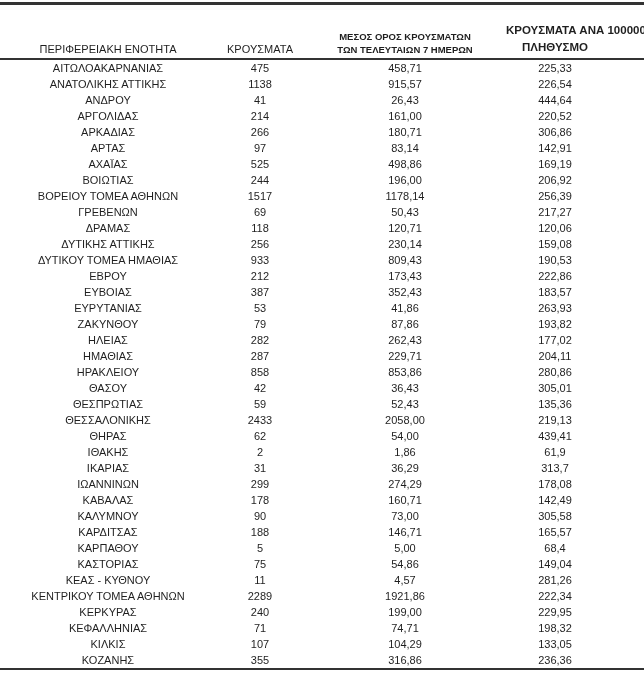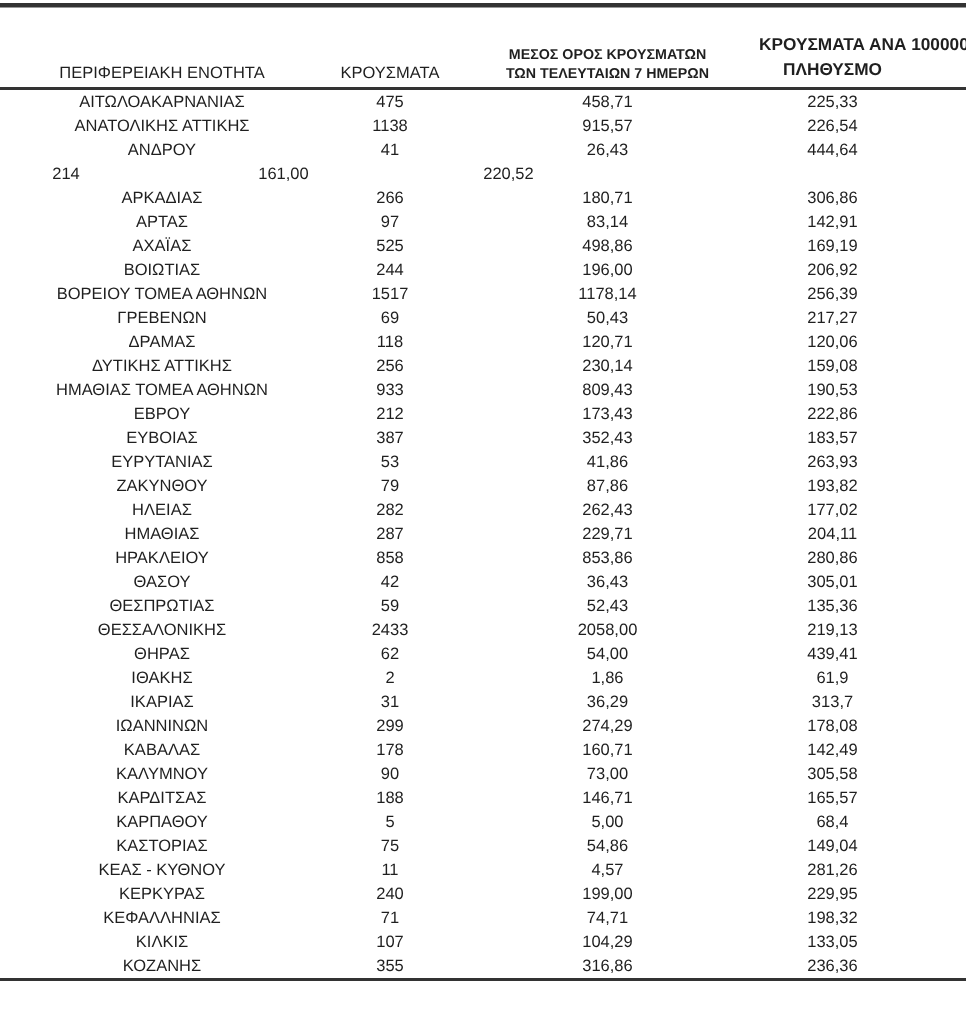--- a/index.html
+++ b/index.html
@@ -112,20 +112,21 @@
   </div>
 
   <div class="trow">
     <div class="cell c1">ΑΝΔΡΟΥ</div>
     <div class="cell c2">41</div>
     <div class="cell c3">26,43</div>
     <div class="cell c4">444,64</div>
   </div>
 
   <div class="trow">
+    <div class="cell c1">ΑΡΓΟΛΙΔΑΣ</div>
     <div class="cell c2">214</div>
     <div class="cell c3">161,00</div>
     <div class="cell c4">220,52</div>
   </div>
 
   <div class="trow">
     <div class="cell c1">ΑΡΚΑΔΙΑΣ</div>
     <div class="cell c2">266</div>
     <div class="cell c3">180,71</div>
     <div class="cell c4">306,86</div>
@@ -174,21 +175,21 @@
   </div>
 
   <div class="trow">
     <div class="cell c1">ΔΥΤΙΚΗΣ ΑΤΤΙΚΗΣ</div>
     <div class="cell c2">256</div>
     <div class="cell c3">230,14</div>
     <div class="cell c4">159,08</div>
   </div>
 
   <div class="trow">
-    <div class="cell c1">ΗΜΑΘΙΑΣ ΤΟΜΕΑ ΑΘΗΝΩΝ</div>
+    <div class="cell c1">ΔΥΤΙΚΟΥ ΤΟΜΕΑ ΗΜΑΘΙΑΣ</div>
     <div class="cell c2">933</div>
     <div class="cell c3">809,43</div>
     <div class="cell c4">190,53</div>
   </div>
 
   <div class="trow">
     <div class="cell c1">ΕΒΡΟΥ</div>
     <div class="cell c2">212</div>
     <div class="cell c3">173,43</div>
     <div class="cell c4">222,86</div>
@@ -320,20 +321,26 @@
     <div class="cell c4">149,04</div>
   </div>
 
   <div class="trow">
     <div class="cell c1">ΚΕΑΣ - ΚΥΘΝΟΥ</div>
     <div class="cell c2">11</div>
     <div class="cell c3">4,57</div>
     <div class="cell c4">281,26</div>
   </div>
 
+  <div class="trow">
+    <div class="cell c1">ΚΕΝΤΡΙΚΟΥ ΤΟΜΕΑ ΑΘΗΝΩΝ</div>
+    <div class="cell c2">2289</div>
+    <div class="cell c3">1921,86</div>
+    <div class="cell c4">222,34</div>
+  </div>
 
   <div class="trow">
     <div class="cell c1">ΚΕΡΚΥΡΑΣ</div>
     <div class="cell c2">240</div>
     <div class="cell c3">199,00</div>
     <div class="cell c4">229,95</div>
   </div>
 
   <div class="trow">
     <div class="cell c1">ΚΕΦΑΛΛΗΝΙΑΣ</div>

